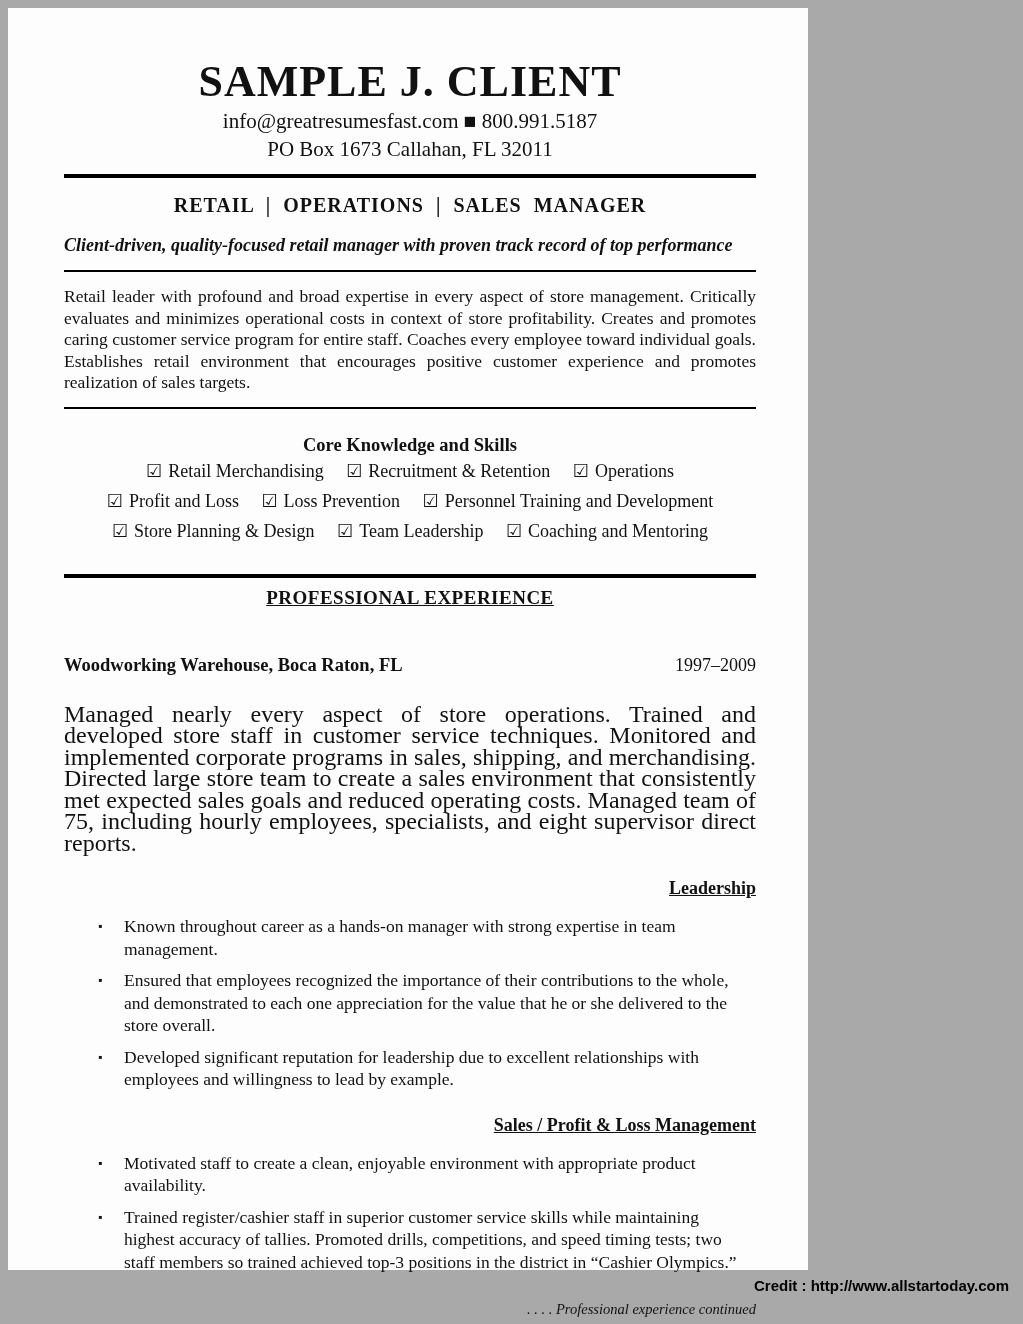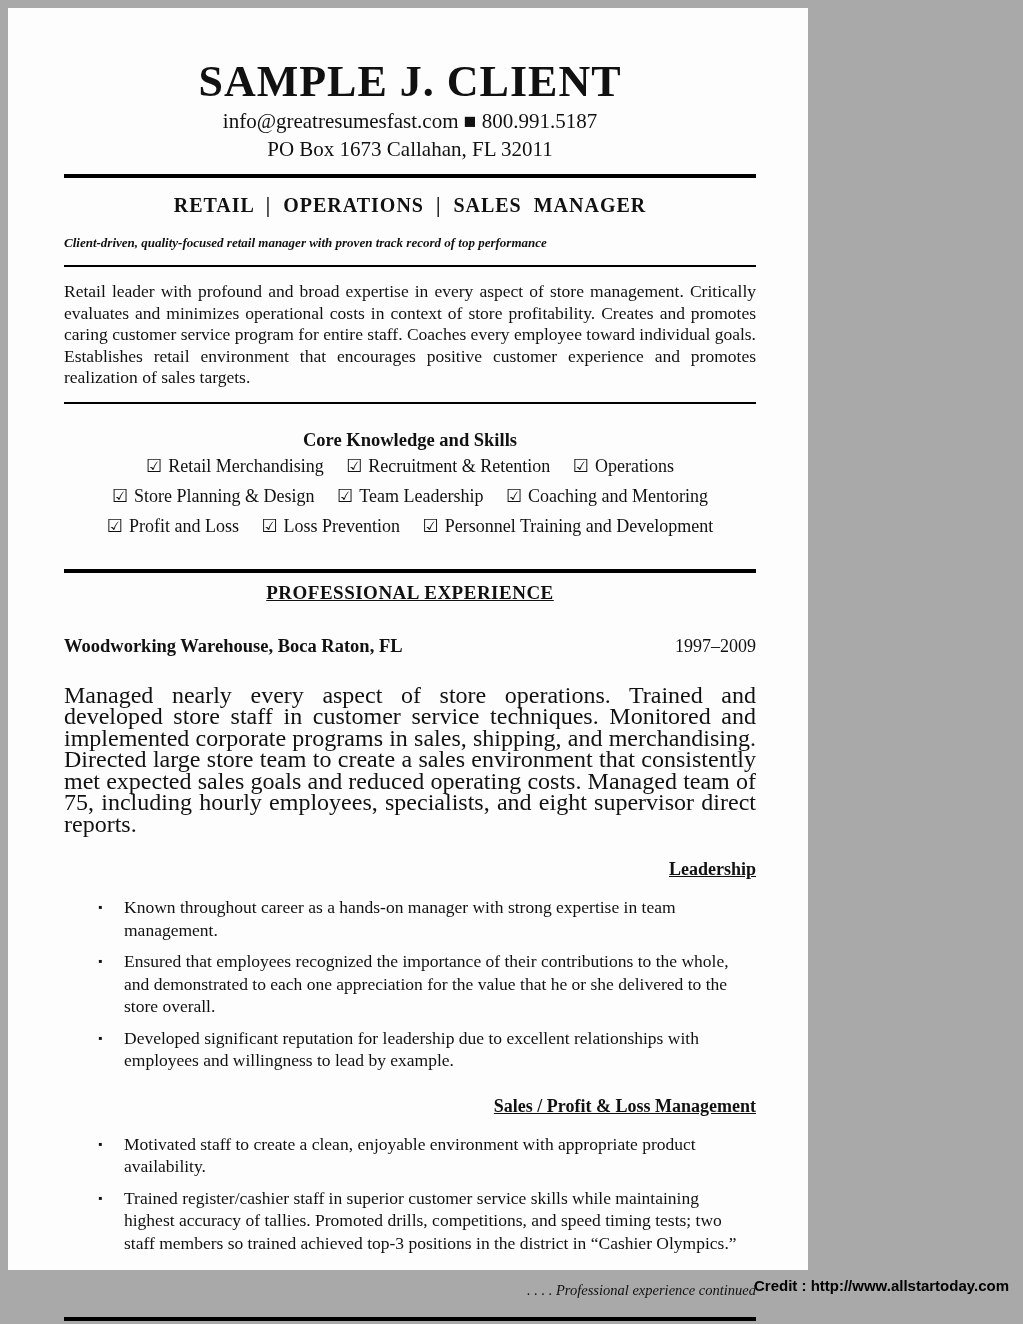--- a/index.html
+++ b/index.html
@@ -37,21 +37,21 @@
     text-align: center;
     font-weight: bold;
     font-size: 20px;
     letter-spacing: 1px;
     margin-top: 16px;
     word-spacing: 6px;
   }
   .tagline {
     font-weight: bold;
     font-style: italic;
-    font-size: 13px;
+    font-size: 18px;
     margin-top: 18px;
     margin-bottom: 14px;
   }
   .summary {
     font-size: 17.5px;
     line-height: 21.5px;
     text-align: justify;
     margin-top: 14px;
     margin-bottom: 13px;
   }
@@ -75,21 +75,21 @@
     font-weight: bold;
     font-size: 19px;
     text-decoration: underline;
     margin-top: 9px;
     letter-spacing: 0.5px;
   }
   .employer-row {
     display: flex;
     justify-content: space-between;
     align-items: flex-start;
-    margin-top: 32px;
+    margin-top: 46px;
     font-size: 18.5px;
     gap: 24px;
   }
   .employer { font-weight: bold; }
   .dates { font-size: 18px; }
   .job-titles {
     font-style: italic;
     font-size: 17.5px;
     margin-top: 3px;
   }
@@ -161,29 +161,29 @@
   <div class="rule-thin"></div>
 
   <div class="skills-heading">Core Knowledge and Skills</div>
 
   <div class="skills-line">
     <span class="skill-item"><span class="check">☑</span><span>Retail Merchandising</span></span>
     <span class="skill-item"><span class="check">☑</span><span>Recruitment &amp; Retention</span></span>
     <span class="skill-item"><span class="check">☑</span><span>Operations</span></span>
   </div>
   <div class="skills-line">
+    <span class="skill-item"><span class="check">☑</span><span>Profit and Loss</span></span>
+    <span class="skill-item"><span class="check">☑</span><span>Loss Prevention</span></span>
+    <span class="skill-item"><span class="check">☑</span><span>Personnel Training and Development</span></span>
+  </div>
+  <div class="skills-line">
     <span class="skill-item"><span class="check">☑</span><span>Store Planning &amp; Design</span></span>
     <span class="skill-item"><span class="check">☑</span><span>Team Leadership</span></span>
     <span class="skill-item"><span class="check">☑</span><span>Coaching and Mentoring</span></span>
   </div>
-  <div class="skills-line">
-    <span class="skill-item"><span class="check">☑</span><span>Profit and Loss</span></span>
-    <span class="skill-item"><span class="check">☑</span><span>Loss Prevention</span></span>
-    <span class="skill-item"><span class="check">☑</span><span>Personnel Training and Development</span></span>
-  </div>
 
   <div class="rule-thick exp-rule"></div>
 
   <div class="section-heading">PROFESSIONAL EXPERIENCE</div>
 
   <div class="employer-row">
     <span class="employer">Woodworking Warehouse, Boca Raton, FL</span>
     <span class="dates">1997–2009</span>
   </div>
 

